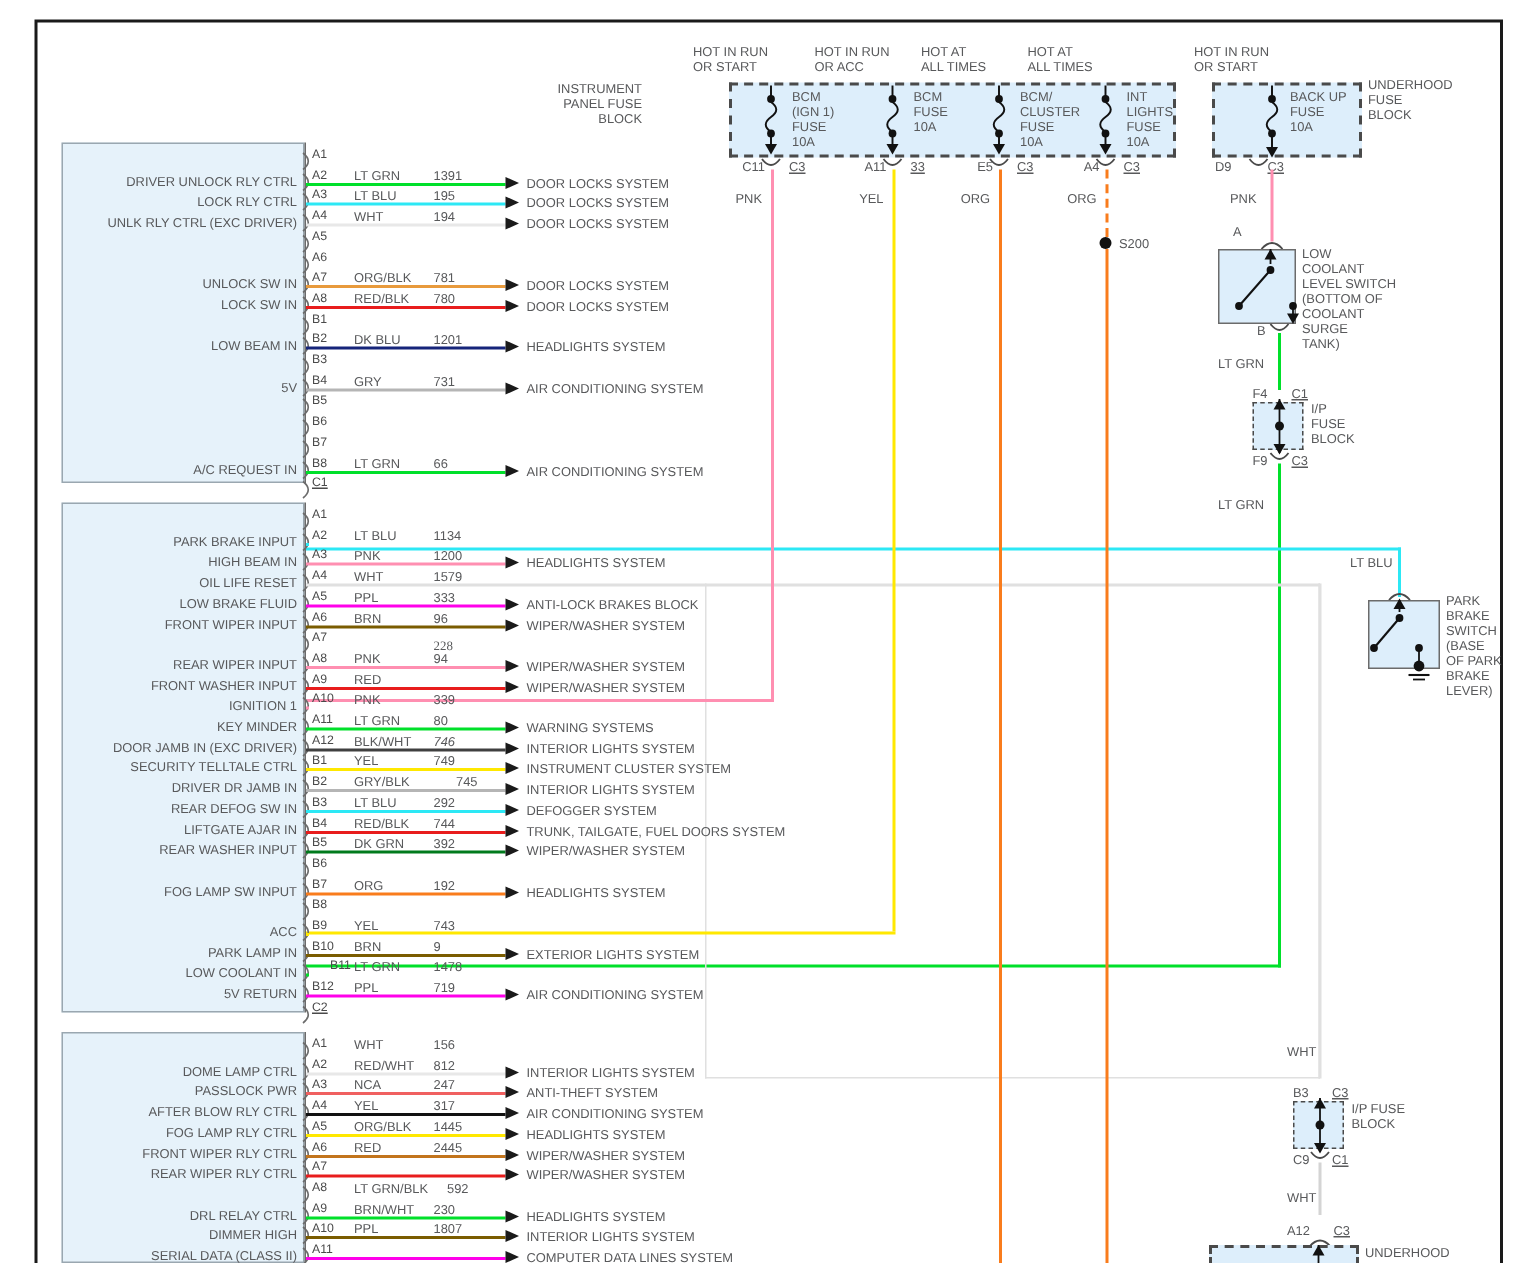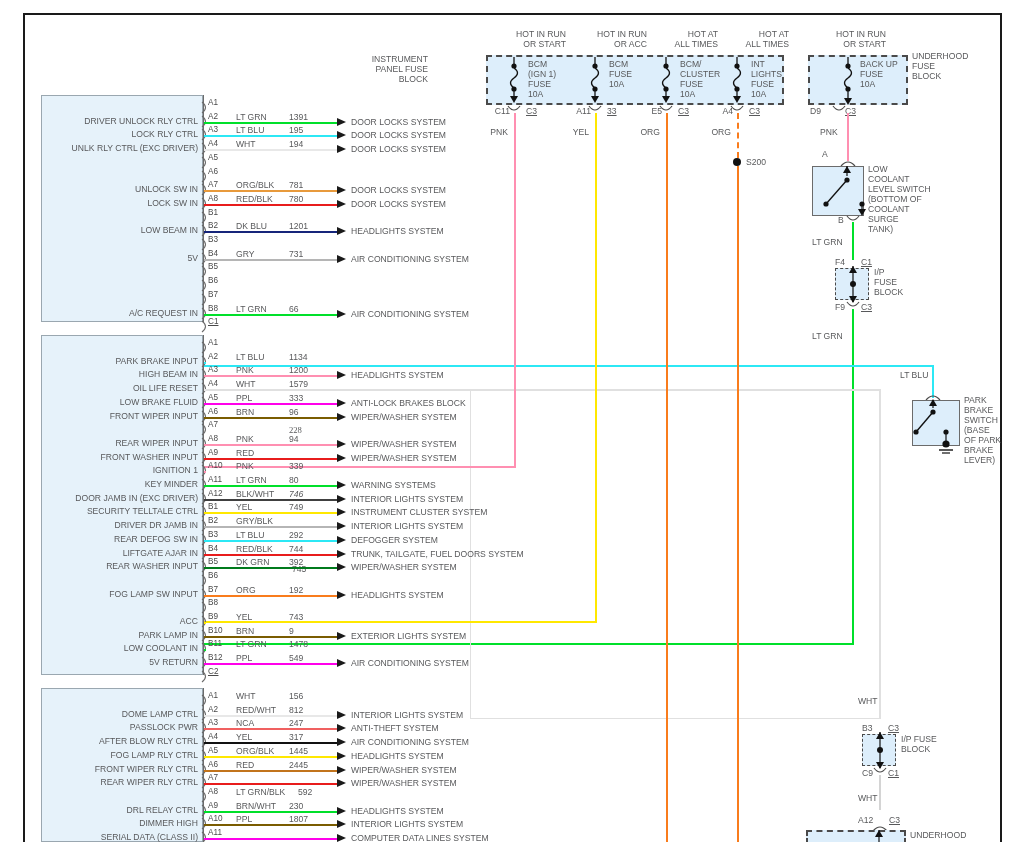--- a/index.html
+++ b/index.html
@@ -9,21 +9,21 @@
   #stage{position:absolute;left:0;top:0;width:1020px;height:842px;}
   .frame{position:absolute;left:23px;top:13px;width:979px;height:860px;border:2px solid #1a1a1a;box-sizing:border-box;}
 
   
   .cblock{position:absolute;background:#e6f2fa;border:1px solid #9aa7b0;box-sizing:border-box;}
   .pinrail{position:absolute;border-left:1px solid #6b6b6b;}
 
   
   .t{position:absolute;font-size:8.6px;line-height:9px;white-space:nowrap;color:#58595b;}
   .t.r{text-align:right;}
-  .t.c{text-align:right;}
+  .t.c{text-align:left;}
   .pin{position:absolute;font-size:8.2px;line-height:8px;color:#4a4a4a;white-space:nowrap;}
   .wname{position:absolute;font-size:8.6px;line-height:9px;color:#58595b;white-space:nowrap;}
   .wnum{position:absolute;font-size:8.6px;line-height:9px;color:#58595b;white-space:nowrap;}
   .sysname{position:absolute;font-size:8.6px;line-height:9px;color:#58595b;white-space:nowrap;}
   .ul{text-decoration:underline;}
 
   
   .wire{position:absolute;}
   .h{height:0;border-top-width:2.2px;border-top-style:solid;}
   .v{width:0;border-left-width:2.2px;border-left-style:solid;}
@@ -530,21 +530,21 @@
     <div class="wnum" style="left:289px;top:503.4px;">749</div>
     <div class="wire h" style="left:204px;top:512.4px;width:133px;border-color:#ffe800;"></div>
     <div class="arw" style="left:337px;top:508.4px;"></div>
     <div class="sysname" style="left:351px;top:508.4px;">INSTRUMENT CLUSTER SYSTEM</div>
     <svg style="position:absolute;left:201px;top:519.1px;width:9px;height:13px;">
       <path d="M1 1 Q8 6.5 1 12" fill="none" stroke="#6b6b6b" stroke-width="1.1"></path>
     </svg>
     <div class="pin" style="left:208px;top:517.1px;">B2</div>
     <div class="t r" style="left:20px;top:521.1px;width:178px;">DRIVER DR JAMB IN</div>
     <div class="wname" style="left:236px;top:517.1px;">GRY/BLK</div>
-    <div class="wnum" style="left:292px;top:517.1px;margin-top:48px;">745</div>
+    <div class="wnum" style="left:304px;top:517.1px;">745</div>
     <div class="wire h" style="left:204px;top:526.1px;width:133px;border-color:#b5b5b5;"></div>
     <div class="arw" style="left:337px;top:522.1px;"></div>
     <div class="sysname" style="left:351px;top:522.1px;">INTERIOR LIGHTS SYSTEM</div>
     <svg style="position:absolute;left:201px;top:532.8px;width:9px;height:13px;">
       <path d="M1 1 Q8 6.5 1 12" fill="none" stroke="#6b6b6b" stroke-width="1.1"></path>
     </svg>
     <div class="pin" style="left:208px;top:530.8px;">B3</div>
     <div class="t r" style="left:20px;top:534.8px;width:178px;">REAR DEFOG SW IN</div>
     <div class="wname" style="left:236px;top:530.8px;">LT BLU</div>
     <div class="wnum" style="left:289px;top:530.8px;">292</div>
@@ -603,32 +603,32 @@
     <div class="pin" style="left:208px;top:626.7px;">B10</div>
     <div class="t r" style="left:20px;top:630.7px;width:178px;">PARK LAMP IN</div>
     <div class="wname" style="left:236px;top:626.7px;">BRN</div>
     <div class="wnum" style="left:289px;top:626.7px;">9</div>
     <div class="wire h" style="left:204px;top:635.7px;width:133px;border-color:#7a5c00;"></div>
     <div class="arw" style="left:337px;top:631.7px;"></div>
     <div class="sysname" style="left:351px;top:631.7px;">EXTERIOR LIGHTS SYSTEM</div>
     <svg style="position:absolute;left:201px;top:642.4px;width:9px;height:13px;">
       <path d="M1 1 Q8 6.5 1 12" fill="none" stroke="#6b6b6b" stroke-width="1.1"></path>
     </svg>
-    <div class="pin" style="left:208px;top:640.4px;">B11</div>
+    <div class="pin" style="left:220px;top:640.4px;">B11</div>
     <div class="t r" style="left:20px;top:644.4px;width:178px;">LOW COOLANT IN</div>
     <div class="wname" style="left:236px;top:640.4px;">LT GRN</div>
     <div class="wnum" style="left:289px;top:640.4px;">1478</div>
     <div class="wire h" style="left:204px;top:649.4px;width:2px;border-color:#00e02a;"></div>
     <svg style="position:absolute;left:201px;top:656.0999999999999px;width:9px;height:13px;">
       <path d="M1 1 Q8 6.5 1 12" fill="none" stroke="#6b6b6b" stroke-width="1.1"></path>
     </svg>
     <div class="pin" style="left:208px;top:654.0999999999999px;">B12</div>
     <div class="t r" style="left:20px;top:658.0999999999999px;width:178px;">5V RETURN</div>
     <div class="wname" style="left:236px;top:654.0999999999999px;">PPL</div>
-    <div class="wnum" style="left:289px;top:654.0999999999999px;">549</div>
+    <div class="wnum" style="left:289px;top:654.0999999999999px;">719</div>
     <div class="wire h" style="left:204px;top:663.0999999999999px;width:133px;border-color:#ff00ea;"></div>
     <div class="arw" style="left:337px;top:659.0999999999999px;"></div>
     <div class="sysname" style="left:351px;top:659.0999999999999px;">AIR CONDITIONING SYSTEM</div>
     <div class="pin ul" style="left:208px;top:667.8px;">C2</div>
     <svg style="position:absolute;left:201px;top:669.8px;width:9px;height:13px;">
       <path d="M1 1 Q8 6.5 1 12" fill="none" stroke="#6b6b6b" stroke-width="1.1"></path>
     </svg>
     <svg style="position:absolute;left:201px;top:694px;width:9px;height:13px;">
       <path d="M1 1 Q8 6.5 1 12" fill="none" stroke="#6b6b6b" stroke-width="1.1"></path>
     </svg>

